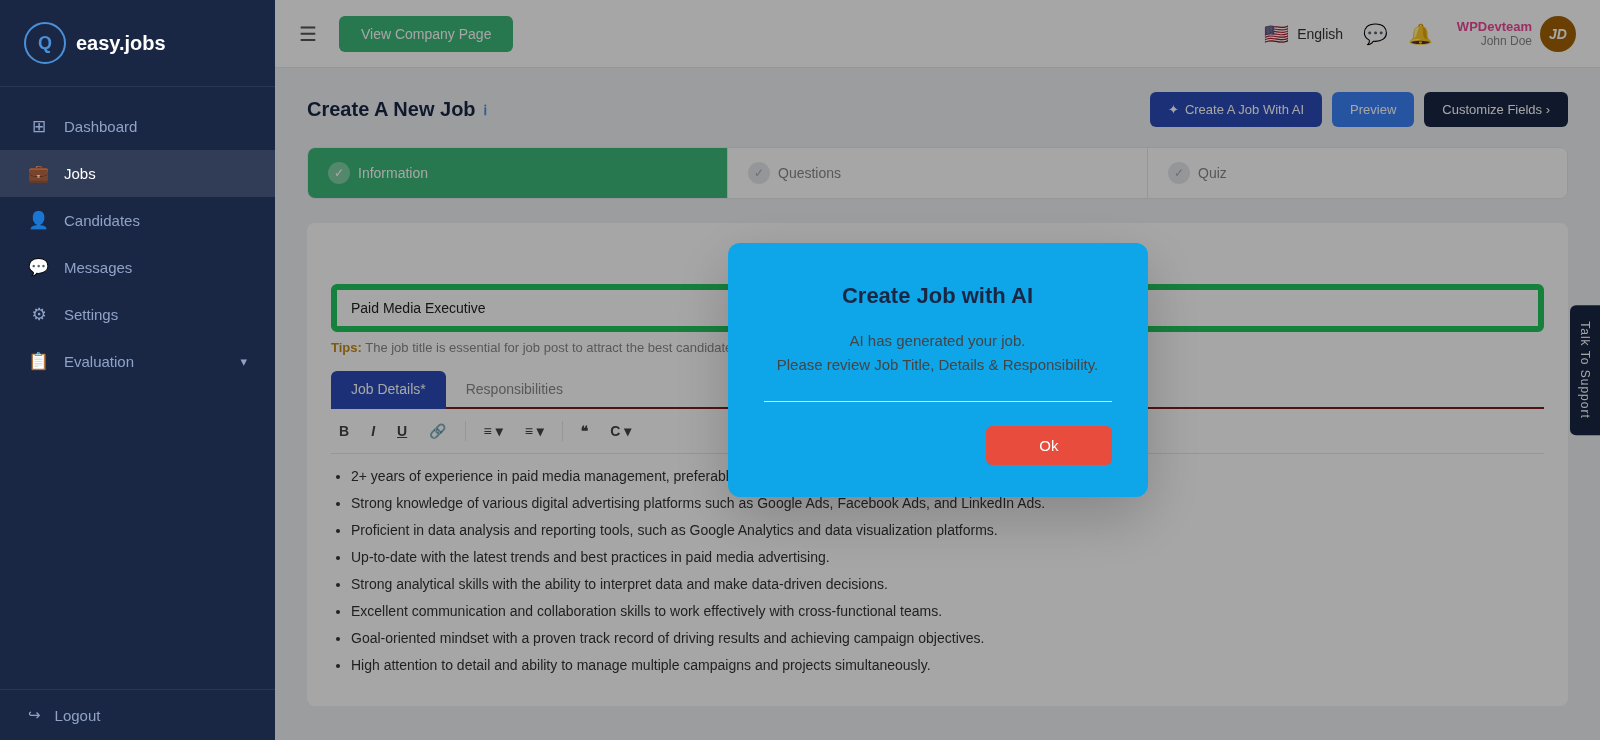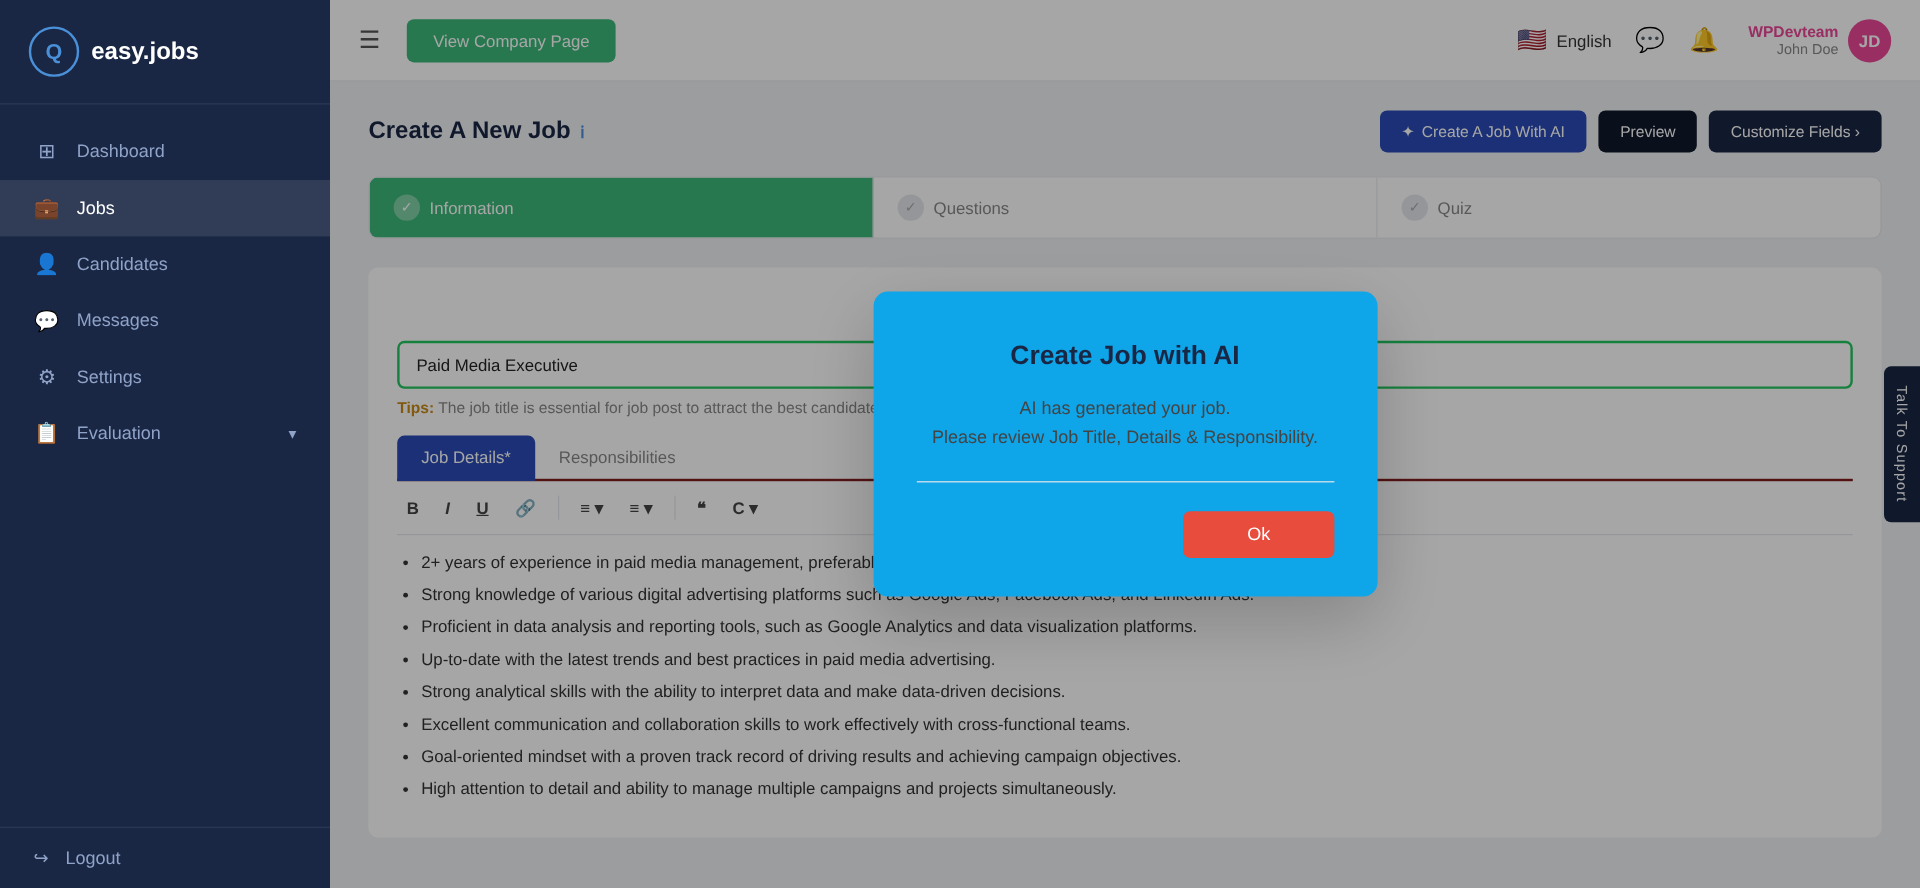--- a/index.html
+++ b/index.html
@@ -86,23 +86,23 @@
     .flag { font-size: 20px; }
     .topbar-icon { font-size: 20px; color: #666; cursor: pointer; margin-left: 6px; }
     .topbar-user {
       display: flex; align-items: center; gap: 8px;
       margin-left: 10px; cursor: pointer;
     }
     .topbar-user-info { text-align: right; }
     .topbar-company { font-size: 13px; font-weight: 600; color: #ec4899; }
     .topbar-username { font-size: 12px; color: #888; }
     .topbar-avatar {
-      width: 36px; height: 36px; border-radius: 50%; background: #ec4899;
+      width: 36px; height: 36px; border-radius: 50%; background: #a16207;
       display: flex; align-items: center; justify-content: center;
-      color: #fff; font-size: 14px; font-weight: 600;
+      color: #fff; font-size: 14px; font-weight: 600; font-style: italic;
     }
 
     
     .page-content {
       flex: 1; overflow-y: auto; padding: 24px 32px;
       position: relative;
     }
 
     .page-header {
       display: flex; align-items: center; justify-content: space-between;
@@ -110,21 +110,21 @@
     }
     .page-title { font-size: 20px; font-weight: 700; color: #1a2744; display: flex; align-items: center; gap: 8px; }
     .page-title-help { font-size: 14px; color: #4a90d9; cursor: pointer; }
     .page-actions { display: flex; gap: 10px; }
     .btn-create-ai {
       background: #2a4bb5; color: #fff; border: none;
       padding: 10px 18px; border-radius: 6px; font-size: 13px;
       cursor: pointer; display: flex; align-items: center; gap: 6px;
     }
     .btn-preview {
-      background: #0f172a; color: #fff; border: none;
+      background: #3b82f6; color: #fff; border: none;
       padding: 10px 18px; border-radius: 6px; font-size: 13px; cursor: pointer;
     }
     .btn-customize {
       background: #1a2744; color: #fff; border: none;
       padding: 10px 18px; border-radius: 6px; font-size: 13px; cursor: pointer;
     }
 
     
     .step-tabs {
       display: flex; align-items: center; gap: 0;
@@ -148,21 +148,21 @@
     .step-tab.inactive .step-check { background: #e5e7eb; color: #aaa; }
 
     
     .form-section { background: #fff; border-radius: 8px; padding: 24px; }
     .form-row { display: flex; align-items: center; justify-content: space-between; margin-bottom: 6px; flex-direction: column; }
     .form-label { font-size: 14px; color: #333; font-weight: 500; }
     .form-label span { color: #e74c3c; }
     .select-template { font-size: 13px; color: #4a90d9; cursor: pointer; margin-left: 20px; }
     .form-input {
       width: 100%; padding: 10px 14px;
-      border: 2px solid #22c55e; border-radius: 6px;
+      border: 6px solid #22c55e; border-radius: 6px;
       font-size: 14px; color: #222; background: #fff;
       outline: none;
     }
     .tips-text { font-size: 13px; color: #888; margin: 8px 0 16px; }
     .tips-text strong { color: #c68a1a; }
 
     
     .content-tabs { display: flex; gap: 0; margin-bottom: 0; border-bottom: 2px solid #7f1d1d; }
     .content-tab {
       padding: 10px 20px; font-size: 14px; color: #888;

